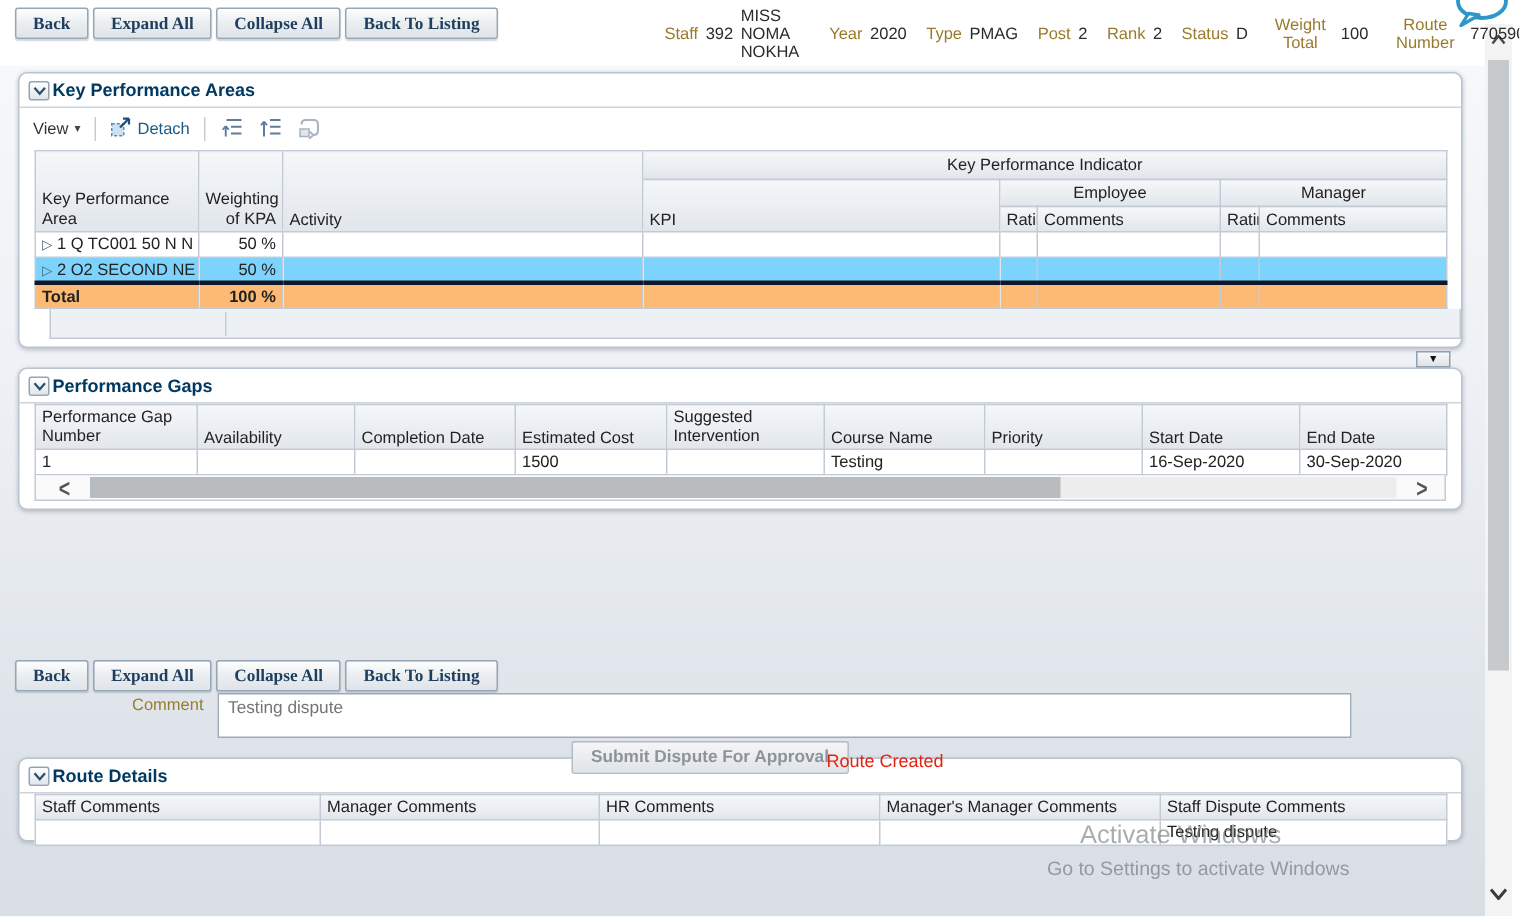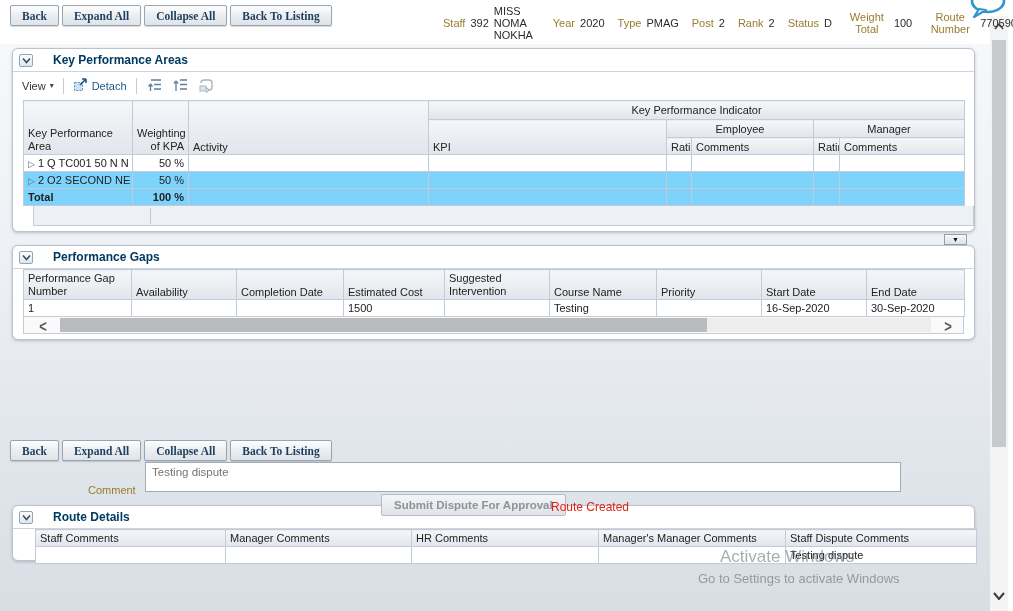--- a/index.html
+++ b/index.html
@@ -27,21 +27,21 @@
   .vscroll{position:absolute;left:990px;top:16px;width:18px;height:595px;background:#f3f3f3}
   .vthumb{position:absolute;left:2px;top:24px;width:14px;height:407px;background:#c7cacd}
   .varrow{position:absolute;left:1px;width:16px;height:16px;display:flex;align-items:center;justify-content:center;cursor:pointer}
   .varrow.up{top:2px}.varrow.down{top:572px}
   
   .panel{position:absolute;left:12px;width:963px;background:#fff;border:1px solid #b9c4cf;
     border-radius:6px;box-shadow:0 1px 3px rgba(120,130,145,.45)}
   .panel1{top:48px;height:184px}
   .panel2{top:245px;height:95px}
   .panel3{top:505px;height:56px}
-  .phead{display:flex;align-items:center;gap:20px;height:23px;padding:0 6px;border-bottom:1px solid #ccd5de}
+  .phead{display:flex;align-items:center;gap:2px;height:23px;padding:0 6px;border-bottom:1px solid #ccd5de}
   .disc{width:14px;height:13px;border:1px solid #93a5b5;border-radius:2px;
     background:linear-gradient(#fefefe,#dfe6ec);display:inline-flex;align-items:center;justify-content:center;cursor:pointer}
   .ptitle{color:#003a63;font-weight:bold;font-size:12px}
   
   .ptoolbar{display:flex;align-items:center;height:27px;padding-left:9px;gap:9px}
   .viewbtn{color:#333;display:flex;align-items:center;gap:4px;cursor:pointer}
   .viewbtn .tri{font-size:8px;color:#444}
   .tsep{width:1px;height:16px;background:#c4cdd6}
   .detach{display:flex;align-items:center;gap:4px;color:#1b5a86;cursor:pointer}
   .ticon{width:17px;height:17px;display:inline-flex;align-items:center;justify-content:center;cursor:pointer}
@@ -50,36 +50,36 @@
   .grid th,.grid td{border:1px solid #c3ccd6;padding:1px 4px;overflow:hidden;white-space:nowrap}
   .grid th{background:linear-gradient(#f5f7f9,#e1e6ec);font-weight:normal;text-align:left;color:#222}
   .grid td{color:#222;height:17px}
   .grid th.bottom{vertical-align:bottom}
   .grid th.center{text-align:center}
   .grid th.right{text-align:right}
   .grid th.wraphdr{white-space:normal;line-height:13px}
   .num{text-align:right}
   .kpa-wrap{margin:1px 0 0 10px}
   tr.alt td{background:#7dd3fc}
-  tr.total td{background:#7dd3fc;border-top:1px solid #0f172a}
+  tr.total td{background:#fdba74;border-top:3px solid #0f172a}
   tr.total .b{font-weight:bold}
   .tree-tri{color:#4f6b85;font-size:9px;margin-right:3px;cursor:pointer}
   .kpa-footer{width:941px;height:20px;margin-left:10px;background:#edf0f4;
     border:1px solid #c3ccd6;border-top:none;position:relative}
   .kpa-footer .fdiv{position:absolute;left:116px;top:2px;width:1px;height:16px;background:#c3ccd6}
   
   .hscroll{width:941px;height:17px;margin-left:10px;border:1px solid #c3ccd6;border-top:none;
     position:relative;background:#fafafa}
   .harrow{position:absolute;top:0;width:26px;height:16px;display:flex;align-items:center;justify-content:center;
     font-weight:bold;color:#555;font-size:13px;transform-origin:center;cursor:pointer}
   .harrow.left{left:6px}.harrow.right{right:2px}
   .htrack{position:absolute;left:36px;top:1px;right:32px;height:14px;background:#ededed}
   .hthumb{position:absolute;left:0;top:0;width:647px;height:14px;background:#b9bcbf;cursor:pointer}
   
-  .comment-label{position:absolute;left:88px;top:484px;color:#9a7b2d;z-index:5}
+  .comment-label{position:absolute;left:88px;top:464px;color:#9a7b2d;z-index:5}
   .comment-box{position:absolute;left:145px;top:462px;width:756px;height:30px;border:1px solid #9fabb6;
     background:#fff;color:#757575;font-family:"Liberation Sans",sans-serif;font-size:11.5px;
     padding:3px 6px;resize:none;z-index:5}
   .submit-btn{position:absolute;left:381px;top:494px;height:22px;padding:0 12px;border:1px solid #b4bcc4;
     border-radius:2px;background:linear-gradient(#f4f5f7,#e0e3e7);color:#8b949c;font-weight:bold;
     font-size:11.5px;font-family:"Liberation Sans",sans-serif;z-index:5}
   .route-created{position:absolute;left:551px;top:500px;color:#e32213;font-size:12px;z-index:6}
   
   .wm1{position:absolute;left:720px;top:547px;font-size:17px;color:rgba(100,106,112,.55);z-index:20;pointer-events:none}
   .wm2{position:absolute;left:698px;top:571px;font-size:13px;color:rgba(100,106,112,.6);z-index:20;pointer-events:none}
@@ -343,21 +343,21 @@
 
   <div class="panel panel3">
     <div class="phead">
       <span class="disc">
         <svg width="9" height="7" viewBox="0 0 9 7">
             <polyline points="1,1.5 4.5,5.5 8,1.5" fill="none" stroke="#2e4f6b" stroke-width="1.5"></polyline>
           </svg>
       </span>
       <span class="ptitle">Route Details</span>
     </div>
-    <table class="grid" style="width:941px;margin-left:22px">
+    <table class="grid" style="width:941px;margin-left:10px">
       <colgroup>
         <col style="width:190px">
           <col style="width:186px">
           <col style="width:187px">
           <col style="width:187px">
           <col style="width:191px">
       </colgroup>
       <tbody>
           <tr style="height:17px">
         <th>Staff Comments</th>

